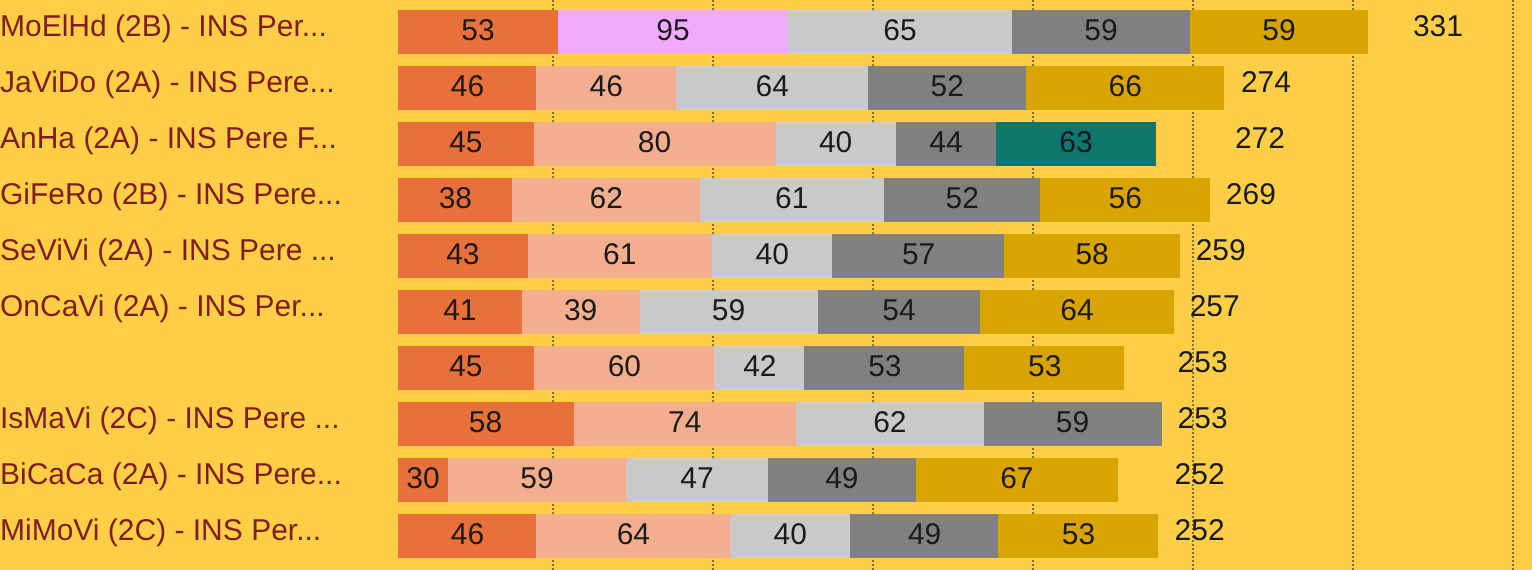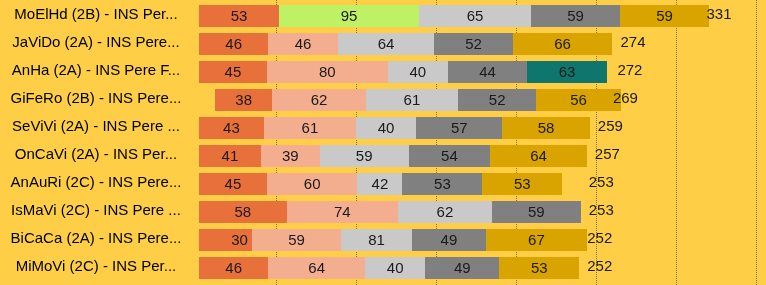--- a/index.html
+++ b/index.html
@@ -52,23 +52,23 @@
     width: 766px;
   }
 
   .row-label {
     position: absolute;
     left: 0;
     top: 0;
     width: 192px;
     height: 28px;
     line-height: 28px;
-    text-align: center;
+    text-align: left;
     font-size: 15px;
-    color: #000000;
+    color: #7f1d1d;
     white-space: nowrap;
     overflow: hidden;
   }
 
   .bar {
     position: absolute;
     left: 199px;
     top: 5px;
     height: 22px;
     display: flex;
@@ -116,21 +116,21 @@
       <div class="gridline" style="left: 596px; border-left-color: rgb(138, 114, 32);"></div>
       <div class="gridline" style="left: 676px; border-left-color: rgb(138, 114, 32);"></div>
       <div class="gridline" style="left: 756px; border-left-color: rgb(138, 114, 32);"></div>
     </div>
 
   <div class="rows">
       <div class="row">
         <div class="row-label">MoElHd (2B) - INS Per...</div>
         <div class="bar" style="left: 199px;">
           <div class="seg seg-0" style="width: 79.977px; background: rgb(232, 112, 58);">53</div>
-          <div class="seg seg-1" style="width: 140px; background: #bef264;">95</div>
+          <div class="seg seg-1" style="width: 115px; background: #f0abfc;">95</div>
           <div class="seg seg-2" style="width: 112px; background: rgb(201, 201, 201);">65</div>
           <div class="seg seg-3" style="width: 89.031px; background: rgb(128, 128, 128);">59</div>
           <div class="seg seg-4" style="width: 89.031px; background: rgb(217, 164, 0);">59</div>
         </div>
         <div class="total" style="left: 706.479px;">331</div>
       </div>
       <div class="row">
         <div class="row-label">JaViDo (2A) - INS Pere...</div>
         <div class="bar" style="left: 199px;">
           <div class="seg seg-0" style="width: 69.414px; background: rgb(232, 112, 58);">46</div>
@@ -140,28 +140,28 @@
           <div class="seg seg-4" style="width: 99.594px; background: rgb(217, 164, 0);">66</div>
         </div>
         <div class="total" style="left: 620.466px;">274</div>
       </div>
       <div class="row">
         <div class="row-label">AnHa (2A) - INS Pere F...</div>
         <div class="bar" style="left: 199px;">
           <div class="seg seg-0" style="width: 67.905px; background: rgb(232, 112, 58);">45</div>
           <div class="seg seg-1" style="width: 120.72px; background: rgb(242, 174, 142);">80</div>
           <div class="seg seg-2" style="width: 60.36px; background: rgb(201, 201, 201);">40</div>
-          <div class="seg seg-3" style="width: 79px; background: rgb(128, 128, 128);">44</div>
+          <div class="seg seg-3" style="width: 50px; background: rgb(128, 128, 128);">44</div>
           <div class="seg seg-4" style="width: 80px; background: #0f766e;">63</div>
         </div>
         <div class="total" style="left: 617.448px;">272</div>
       </div>
       <div class="row">
         <div class="row-label">GiFeRo (2B) - INS Pere...</div>
-        <div class="bar" style="left: 199px; margin-left: 16px;">
+        <div class="bar" style="left: 199px;">
           <div class="seg seg-0" style="width: 57.342px; background: rgb(232, 112, 58);">38</div>
           <div class="seg seg-1" style="width: 93.558px; background: rgb(242, 174, 142);">62</div>
           <div class="seg seg-2" style="width: 92.049px; background: rgb(201, 201, 201);">61</div>
           <div class="seg seg-3" style="width: 78.468px; background: rgb(128, 128, 128);">52</div>
           <div class="seg seg-4" style="width: 84.504px; background: rgb(217, 164, 0);">56</div>
         </div>
         <div class="total" style="left: 612.921px;">269</div>
       </div>
       <div class="row">
         <div class="row-label">SeViVi (2A) - INS Pere ...</div>
@@ -179,21 +179,20 @@
         <div class="bar" style="left: 199px;">
           <div class="seg seg-0" style="width: 61.869px; background: rgb(232, 112, 58);">41</div>
           <div class="seg seg-1" style="width: 58.851px; background: rgb(242, 174, 142);">39</div>
           <div class="seg seg-2" style="width: 89.031px; background: rgb(201, 201, 201);">59</div>
           <div class="seg seg-3" style="width: 81.486px; background: rgb(128, 128, 128);">54</div>
           <div class="seg seg-4" style="width: 96.576px; background: rgb(217, 164, 0);">64</div>
         </div>
         <div class="total" style="left: 594.813px;">257</div>
       </div>
       <div class="row">
-        <div class="row-label">AnAuRi (2C) - INS Pere...</div>
         <div class="bar" style="left: 199px;">
           <div class="seg seg-0" style="width: 67.905px; background: rgb(232, 112, 58);">45</div>
           <div class="seg seg-1" style="width: 90.54px; background: rgb(242, 174, 142);">60</div>
           <div class="seg seg-2" style="width: 45px; background: rgb(201, 201, 201);">42</div>
           <div class="seg seg-3" style="width: 79.977px; background: rgb(128, 128, 128);">53</div>
           <div class="seg seg-4" style="width: 79.977px; background: rgb(217, 164, 0);">53</div>
         </div>
         <div class="total" style="left: 588.777px;">253</div>
       </div>
       <div class="row">
@@ -202,23 +201,23 @@
           <div class="seg seg-0" style="width: 87.522px; background: rgb(232, 112, 58);">58</div>
           <div class="seg seg-1" style="width: 111.666px; background: rgb(242, 174, 142);">74</div>
           <div class="seg seg-2" style="width: 93.558px; background: rgb(201, 201, 201);">62</div>
           <div class="seg seg-3" style="width: 89.031px; background: rgb(128, 128, 128);">59</div>
         </div>
         <div class="total" style="left: 588.777px;">253</div>
       </div>
       <div class="row">
         <div class="row-label">BiCaCa (2A) - INS Pere...</div>
         <div class="bar" style="left: 199px;">
-          <div class="seg seg-0" style="width: 25px; background: rgb(232, 112, 58); padding-left: 28px;">30</div>
+          <div class="seg seg-0" style="width: 25px; background: rgb(232, 112, 58);">30</div>
           <div class="seg seg-1" style="width: 89.031px; background: rgb(242, 174, 142);">59</div>
-          <div class="seg seg-2" style="width: 70.923px; background: rgb(201, 201, 201);">81</div>
+          <div class="seg seg-2" style="width: 70.923px; background: rgb(201, 201, 201);">47</div>
           <div class="seg seg-3" style="width: 73.941px; background: rgb(128, 128, 128);">49</div>
           <div class="seg seg-4" style="width: 101.103px; background: rgb(217, 164, 0);">67</div>
         </div>
         <div class="total" style="left: 587.268px;">252</div>
       </div>
       <div class="row">
         <div class="row-label">MiMoVi (2C) - INS Per...</div>
         <div class="bar" style="left: 199px;">
           <div class="seg seg-0" style="width: 69.414px; background: rgb(232, 112, 58);">46</div>
           <div class="seg seg-1" style="width: 96.576px; background: rgb(242, 174, 142);">64</div>

